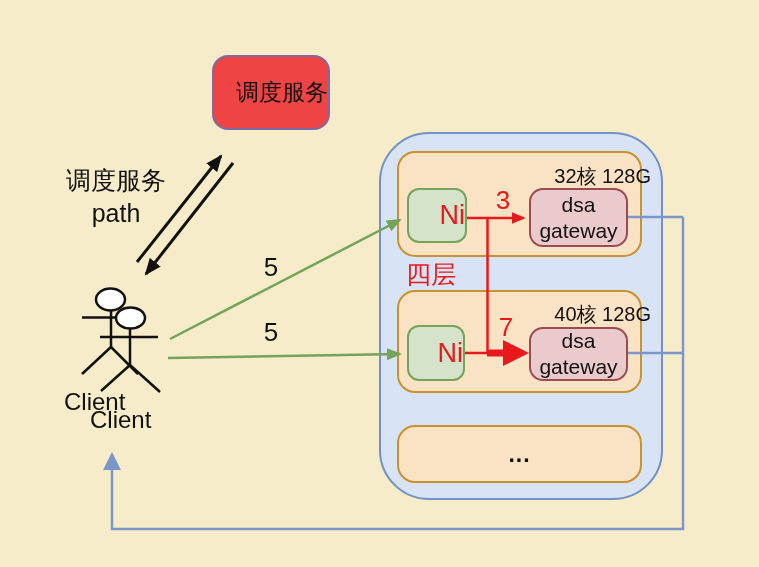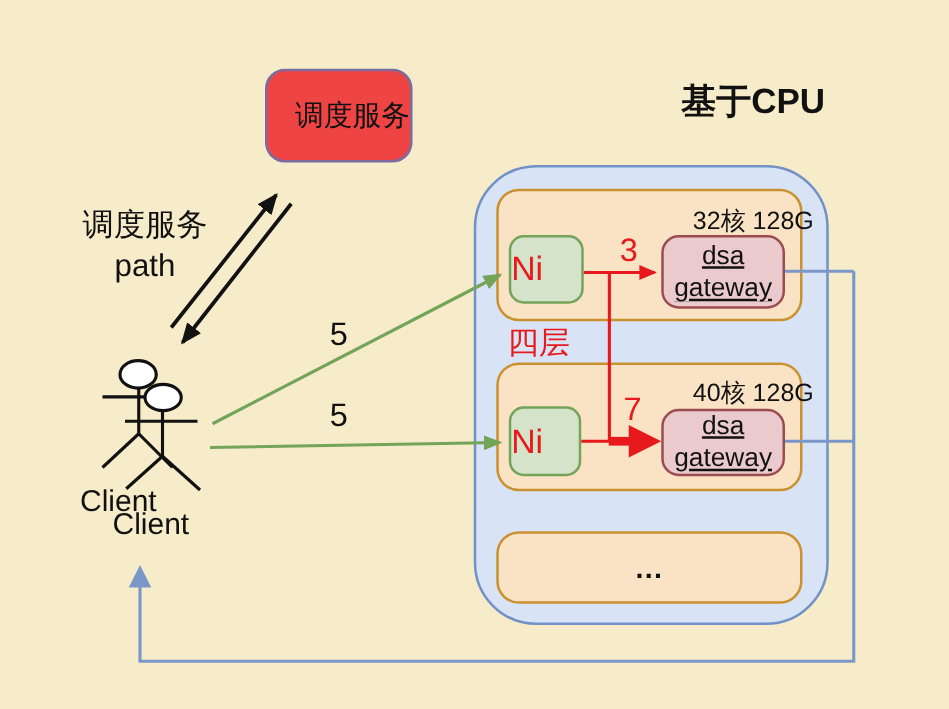--- a/index.html
+++ b/index.html
@@ -33,29 +33,29 @@
     background: #fae3c4; border: 2.5px solid #c9912f; border-radius: 18px;
     z-index: 2;
   }
   .node1 { left: 397px; top: 151px; width: 245px; height: 106px; }
   .node2 { left: 397px; top: 290px; width: 245px; height: 103px; }
   .node3 { left: 397px; top: 425px; width: 245px; height: 58px;
            display: flex; align-items: center; justify-content: center;
            font-size: 23px; font-weight: 700; color: #111; letter-spacing: 1px; }
   .ni-box {
     background: #d5e3ca; border: 2.5px solid #74a359; border-radius: 12px;
-    display: flex; align-items: center; justify-content: flex-start;
+    display: flex; align-items: center; justify-content: flex-end;
     color: #e8191c; font-size: 27px; z-index: 3;
   }
   .ni1 { left: 407px; top: 188px; width: 60px; height: 55px; }
   .ni2 { left: 407px; top: 325px; width: 58px; height: 56px; }
   .gw-box {
     background: #eacacc; border: 2.5px solid #9c4c50; border-radius: 14px;
     display: flex; flex-direction: column; align-items: center; justify-content: center;
-    color: #111; font-size: 21px; line-height: 26px; text-align: right; z-index: 3; text-decoration: underline;
+    color: #111; font-size: 21px; line-height: 26px; text-align: right; z-index: 3;
   }
   .gw1 { left: 529px; top: 188px; width: 99px; height: 59px; }
   .gw2 { left: 529px; top: 327px; width: 99px; height: 54px; }
 
   
   .spec { width: 160px; text-align: right; font-size: 20px; color: #111; z-index: 3; }
   .spec1 { left: 491px; top: 163px; }
   .spec2 { left: 491px; top: 301px; }
   .cpu-title { left: 545px; top: 62px; font-size: 28px; font-weight: 700; color: #111; z-index: 3; }
   .fetch-path { left: 38px; top: 164px; width: 156px; text-align: center;
@@ -76,21 +76,20 @@
 </style>
 </head>
 <body>
 
 <div id="stage">
 
   <div class="abs scheduler-box">
     <span>调度服务</span>
   </div>
 
-  <div class="abs cpu-title">基于CPU</div>
 
   <div class="abs fetch-path">
     <div>调度服务</div>
     <div>path</div>
   </div>
 
   <div class="abs cluster"></div>
 
   <div class="abs node-box node1"></div>
   <div class="abs spec spec1">32核 128G</div>

